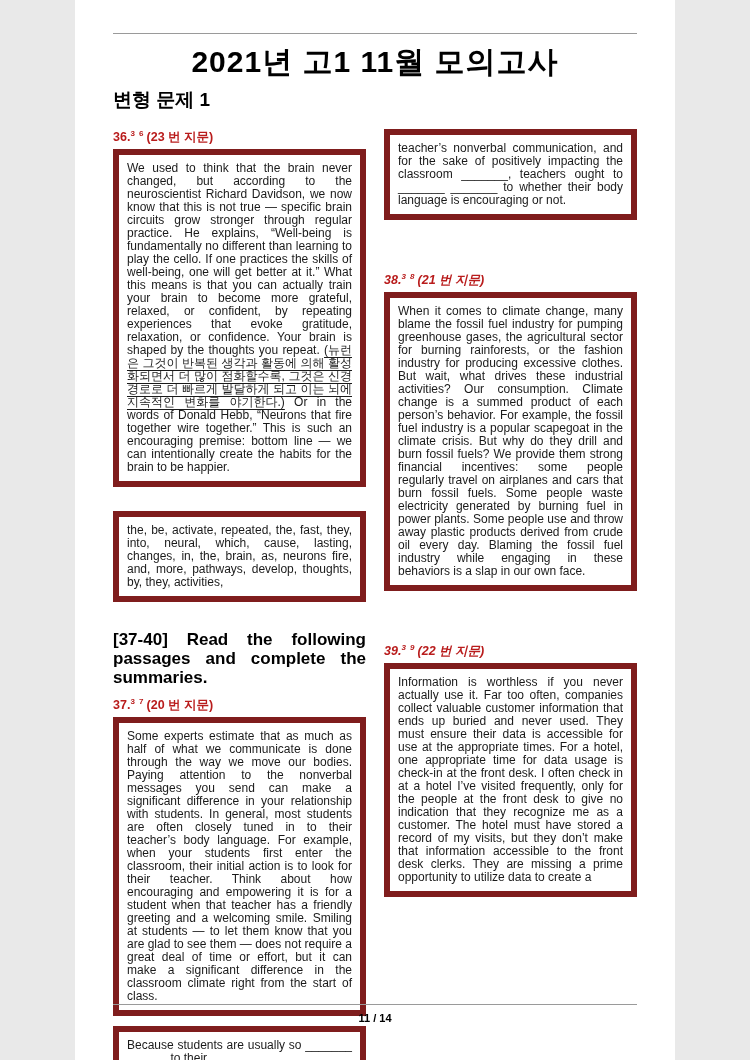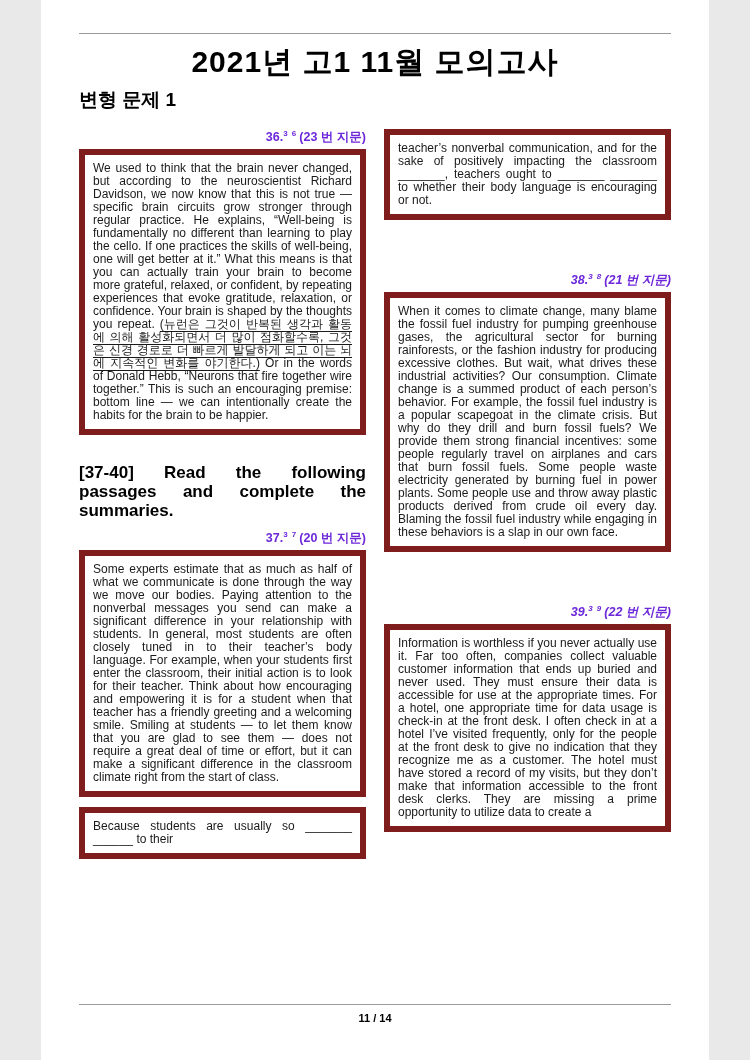--- a/index.html
+++ b/index.html
@@ -1,18 +1,18 @@
 <!DOCTYPE html>
 <html><head>
 <meta charset="utf-8">
 <style>
   html,body { margin:0; padding:0; background:#e9e9e9; }
   .page {
     position:relative;
-    width:668px; height:1060px;
+    width:600px; height:1060px;
     margin:0 auto;
     background:#ffffff;
     box-sizing:border-box;
     padding:0 38px;
     overflow:hidden;
     font-family:"Liberation Sans","DejaVu Sans",sans-serif;
     color:#111;
   }
   .rule { border:none; border-top:1.5px solid #9a9a9a; margin:0; }
   .top-rule { margin-top:33px; }
@@ -21,23 +21,22 @@
     font-size:30px; font-weight:bold; text-align:center;
     margin:8px 0 0 0; letter-spacing:1px; color:#000;
   }
   h2.subtitle {
     font-size:19px; font-weight:bold; text-align:left;
     margin:4px 0 16px 0; color:#000;
   }
   .columns { display:flex; gap:18px; align-items:flex-start; }
   .col { width:328px; box-sizing:border-box; }
   .q-label {
-    font-size:12.5px; font-weight:bold; color:#6d28d9;
+    font-size:12.5px; font-weight:bold; color:#b91c1c;
     margin:0 0 3px 0;
-    text-align:right;
   }
   .q-label sup { font-size:8px; font-weight:bold; margin:0 2px 0 0; letter-spacing:1px; }
   .pbox {
     box-sizing:border-box;
     border:6px solid #7f1d1d;
     padding:7px 8px;
     font-size:12px;
     line-height:13px;
     text-align:justify;
     color:#1a1a1a;
@@ -72,20 +71,21 @@
     <div class="col">
 
       <div class="q-label">
         <span>36.</span><sup>3 6</sup><span>(23 번 지문)</span>
       </div>
 
       <div class="pbox">
         <span>We used to think that the brain never changed, but according to the neuroscientist Richard Davidson, we now know that this is not true — specific brain circuits grow stronger through regular practice. He explains, “Well-being is fundamentally no different than learning to play the cello. If one practices the skills of well-being, one will get better at it.” What this means is that you can actually train your brain to become more grateful, relaxed, or confident, by repeating experiences that evoke gratitude, relaxation, or confidence. Your brain is shaped by the thoughts you repeat. </span><span class="underline-ko">(뉴런은 그것이 반복된 생각과 활동에 의해 활성화되면서 더 많이 점화할수록, 그것은 신경 경로로 더 빠르게 발달하게 되고 이는 뇌에 지속적인 변화를 야기한다.)</span><span> Or in the words of Donald Hebb, “Neurons that fire together wire together.” This is such an encouraging premise: bottom line — we can intentionally create the habits for the brain to be happier.</span>
       </div>
 
+      <div class="pbox mt-24">the, be, activate, repeated, the, fast, they, into, neural, which, cause, lasting, changes, in, the, brain, as, neurons fire, and, more, pathways, develop, thoughts, by, they, activities,</div>
 
       <div class="instruction">[37-40] Read the following passages and complete the summaries.</div>
 
       <div class="q-label">
         <span>37.</span><sup>3 7</sup><span>(20 번 지문)</span>
       </div>
 
       <div class="pbox">Some experts estimate that as much as half of what we communicate is done through the way we move our bodies. Paying attention to the nonverbal messages you send can make a significant difference in your relationship with students. In general, most students are often closely tuned in to their teacher’s body language. For example, when your students first enter the classroom, their initial action is to look for their teacher. Think about how encouraging and empowering it is for a student when that teacher has a friendly greeting and a welcoming smile. Smiling at students — to let them know that you are glad to see them — does not require a great deal of time or effort, but it can make a significant difference in the classroom climate right from the start of class.</div>
 
       <div class="pbox mt-10">Because students are usually so _______ ______ to their</div>

